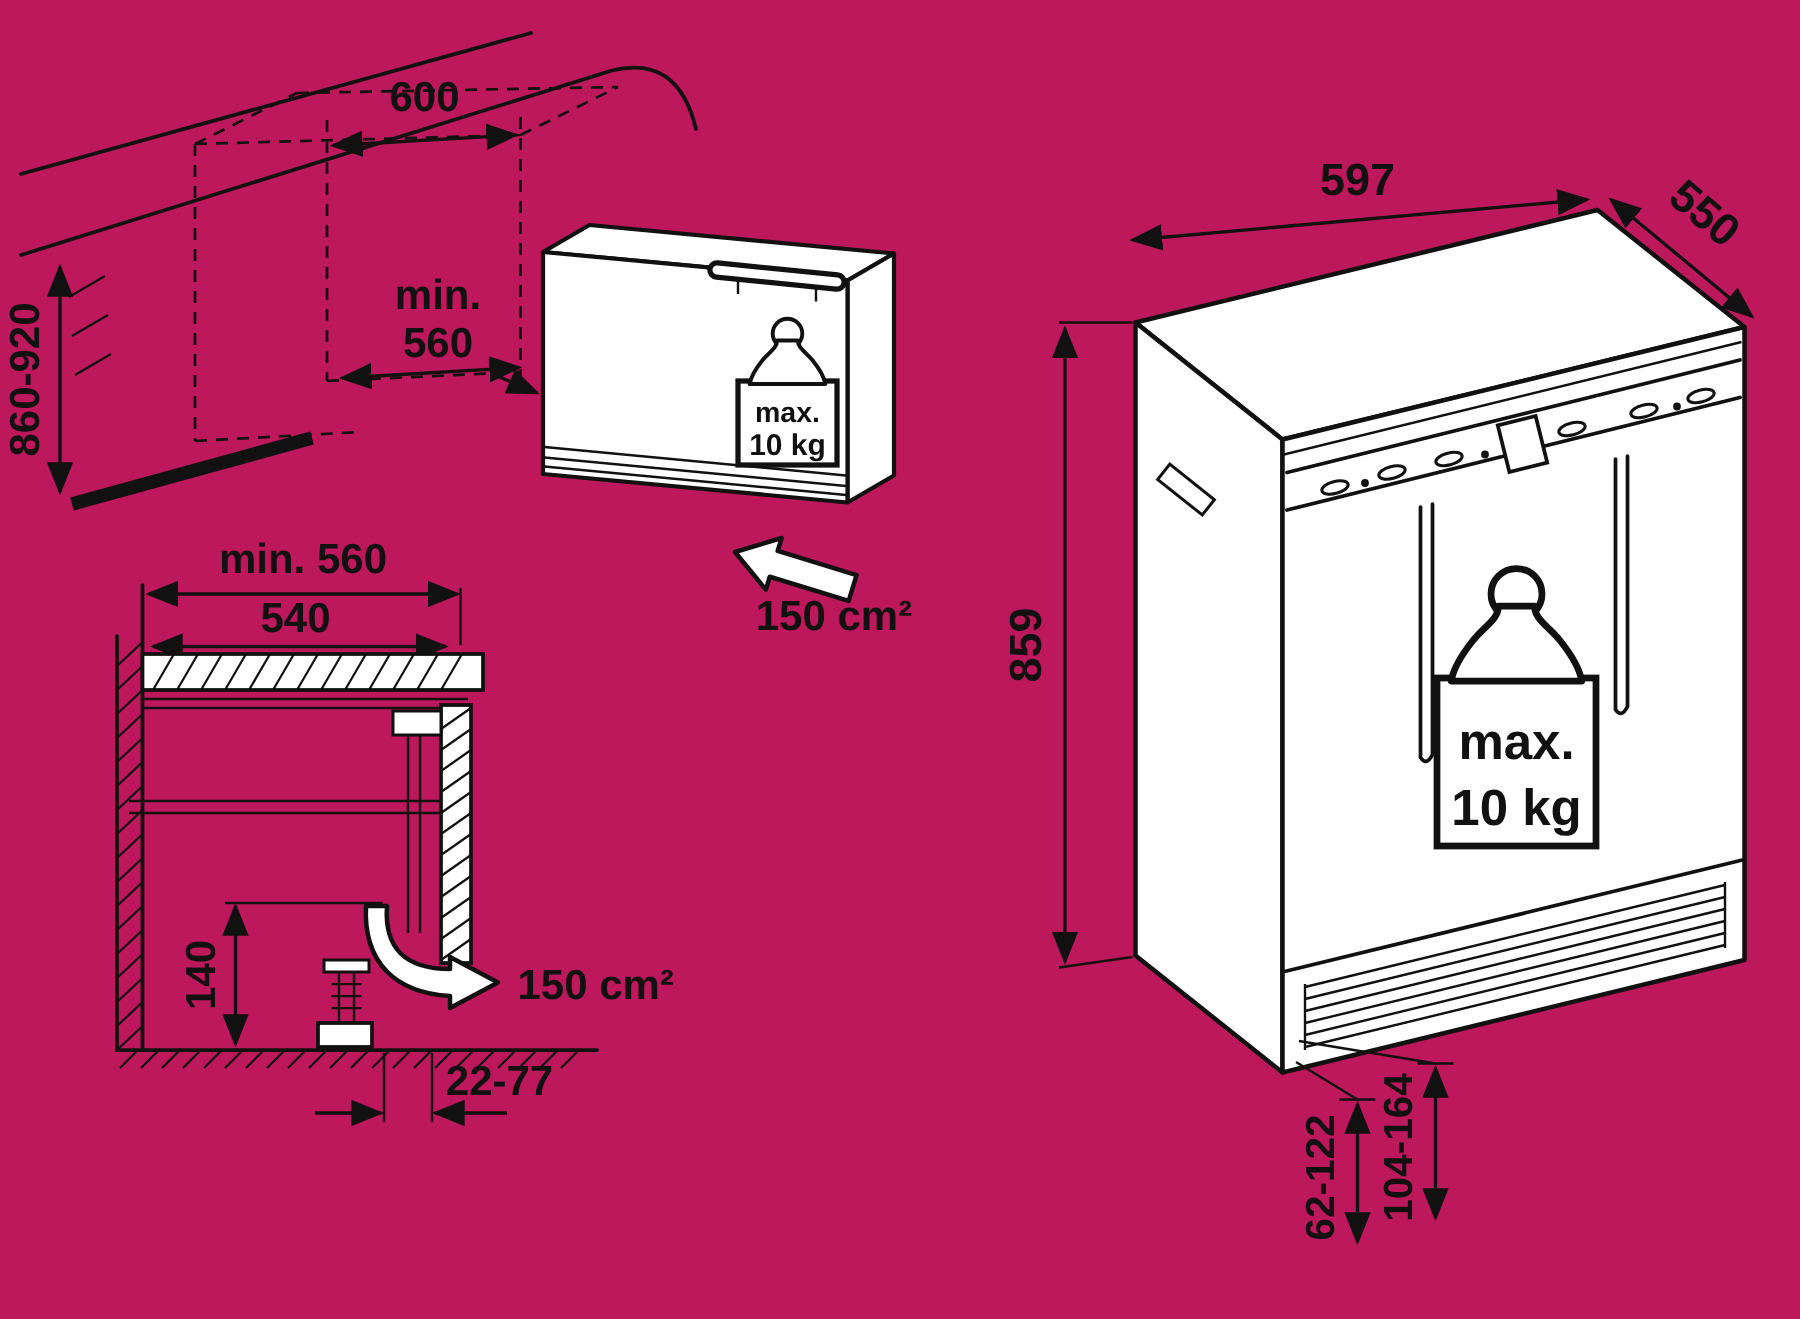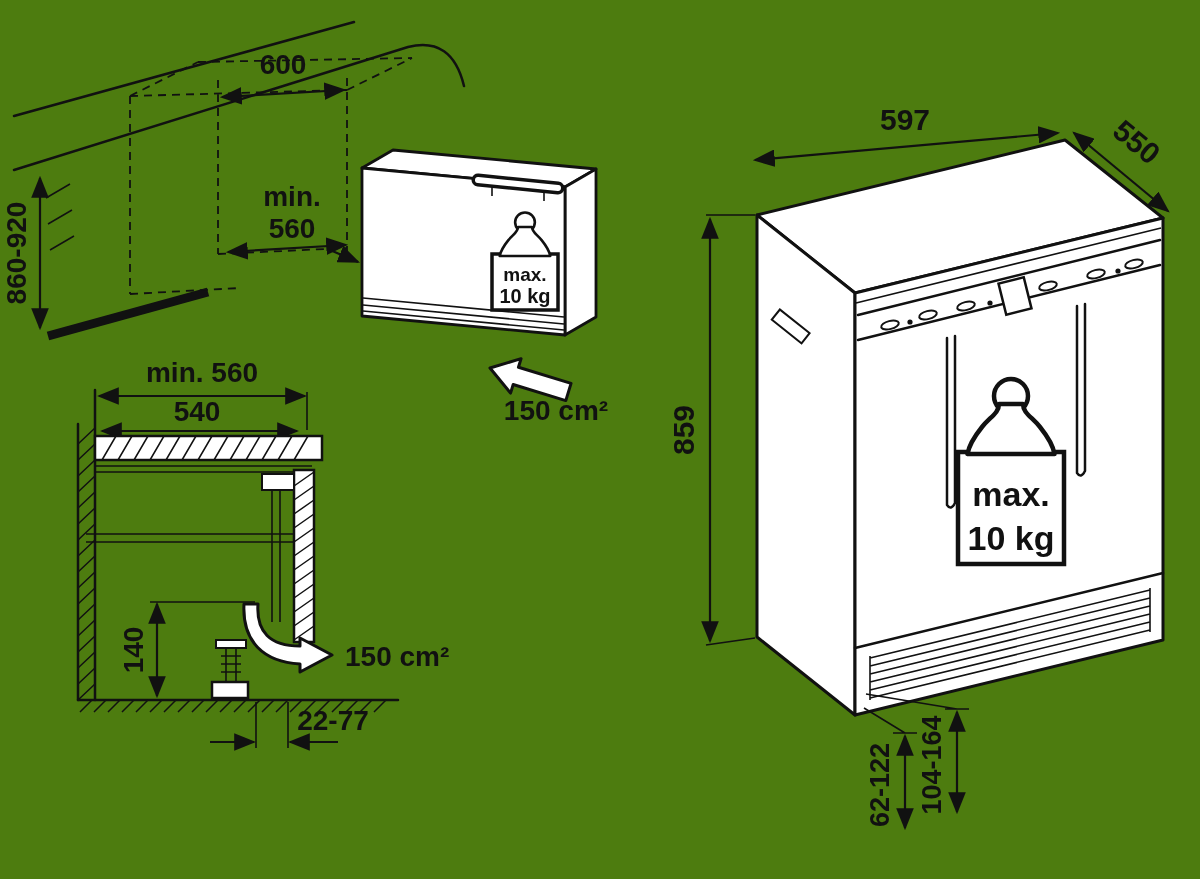--- a/index.html
+++ b/index.html
@@ -1,16 +1,16 @@
 <!DOCTYPE html>
 <html><head>
 <meta charset="utf-8">
 <style>
   html,body{margin:0;padding:0;background:#ffffff;}
-  .stage{width:1200px;height:879px;position:relative;background:#4d7c0f;overflow:hidden;}
+  .stage{width:1200px;height:879px;position:relative;background:#be185d;overflow:hidden;}
   svg{display:block;}
   text{font-family:"Liberation Sans","DejaVu Sans",sans-serif;font-weight:bold;fill:#111;}
   .ln{stroke:#111;fill:none;stroke-width:2.5;stroke-linecap:round;stroke-linejoin:round;}
   .lnthin{stroke:#111;fill:none;stroke-width:1.6;}
   .lnthk{stroke:#111;fill:none;stroke-width:9;stroke-linecap:butt;}
   .dash{stroke:#111;fill:none;stroke-width:1.8;stroke-dasharray:8 6;}
   .dim{stroke:#111;fill:none;stroke-width:2.2;}
   .face{fill:#ffffff;stroke:#111;stroke-width:2.8;stroke-linejoin:round;}
   .face3{fill:#ffffff;stroke:#111;stroke-width:3;stroke-linejoin:round;}
   .hatch{stroke:#111;fill:none;stroke-width:1.5;}

